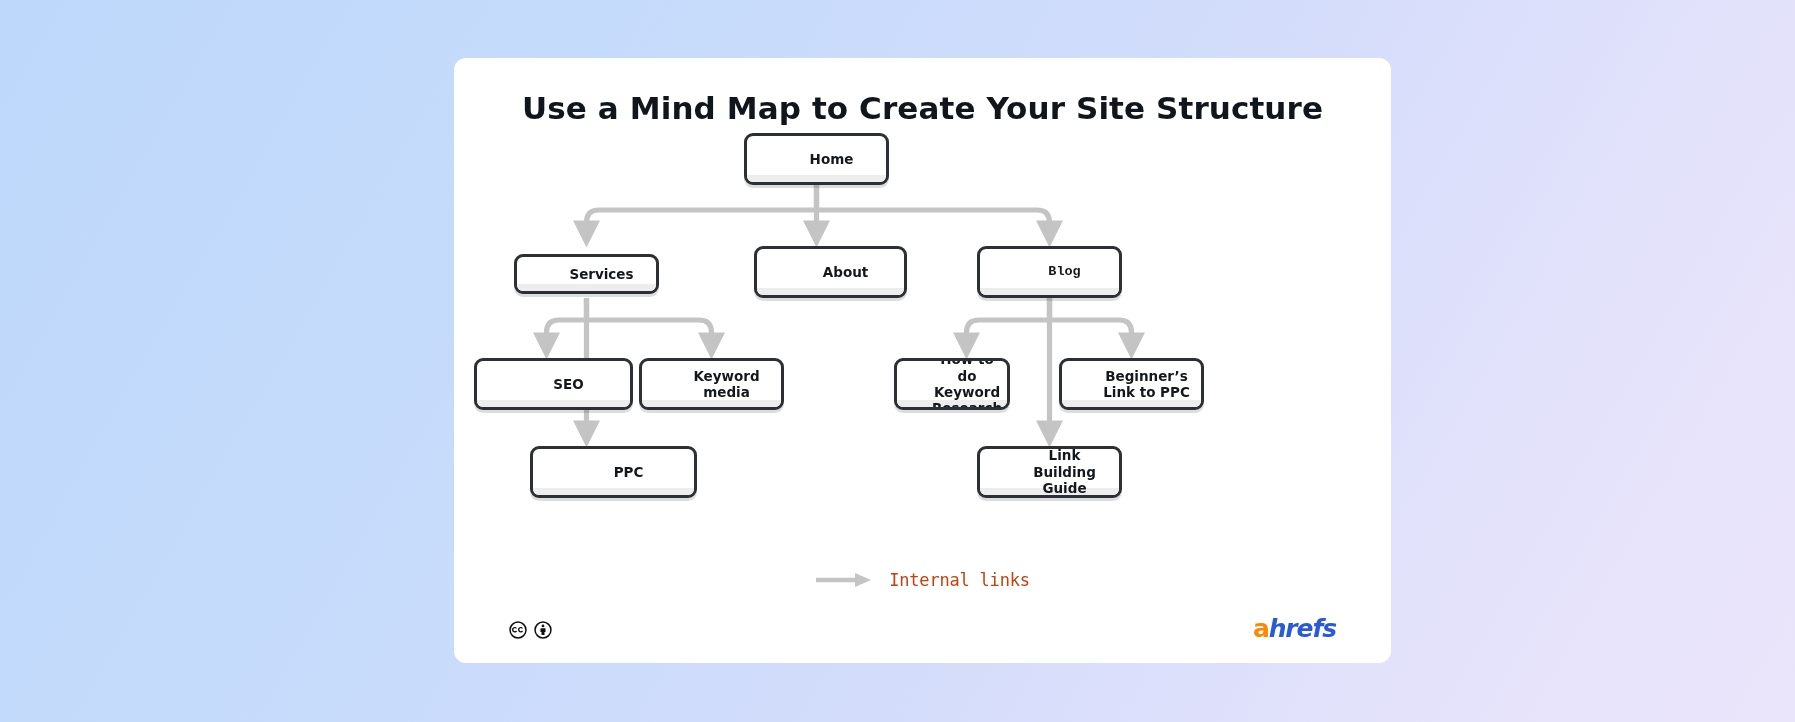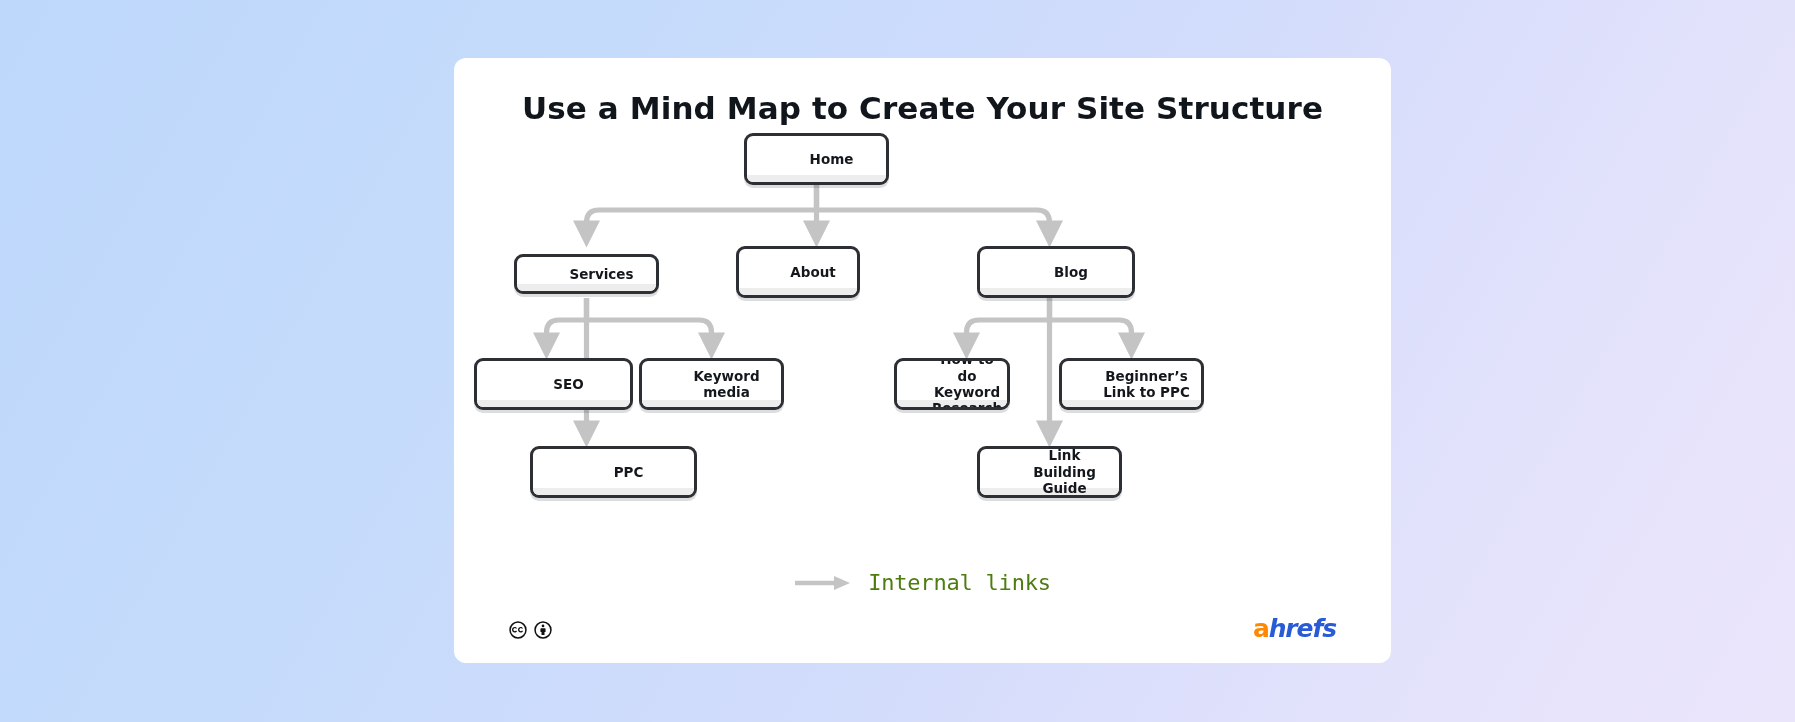--- a/index.html
+++ b/index.html
@@ -94,22 +94,22 @@
     left: 0;
     top: 512px;
     width: 937px;
     display: flex;
     align-items: center;
     justify-content: center;
     gap: 16px;
   }
   #legend-arrow { display: block; }
   #legend-label {
-    font-size: 22px;
-    color: #4d7c0f;
+    font-size: 17px;
+    color: #c2410c;
     font-family: "DejaVu Sans Mono", monospace;
     letter-spacing: -0.2px;
   }
 
   
   #cc-icons {
     position: absolute;
     left: 55px;
     bottom: 24px;
     display: flex;
@@ -168,25 +168,25 @@
     </svg>
 
     <div class="node" style="left:290px; top:75px; width:145px; height:52px;">
       <span>Home</span>
     </div>
 
     <div class="node" style="left:60px; top:196px; width:145px; height:40px;">
       <span>Services</span>
     </div>
 
-    <div class="node" style="left:282px; top:188px; width:124px; height:52px;">
+    <div class="node" style="left:300px; top:188px; width:153px; height:52px;">
       <span>About</span>
     </div>
 
-    <div class="node" style="left:523px; top:188px; width:158px; height:52px;">
+    <div class="node" style="left:523px; top:188px; width:145px; height:52px;font-family:Liberation Mono, monospace;">
       <span>Blog</span>
     </div>
 
     <div class="node" style="left:20px; top:300px; width:159px; height:52px;">
       <span>SEO</span>
     </div>
 
     <div class="node" style="left:185px; top:300px; width:145px; height:52px;">
       <span>Keyword media</span>
     </div>

